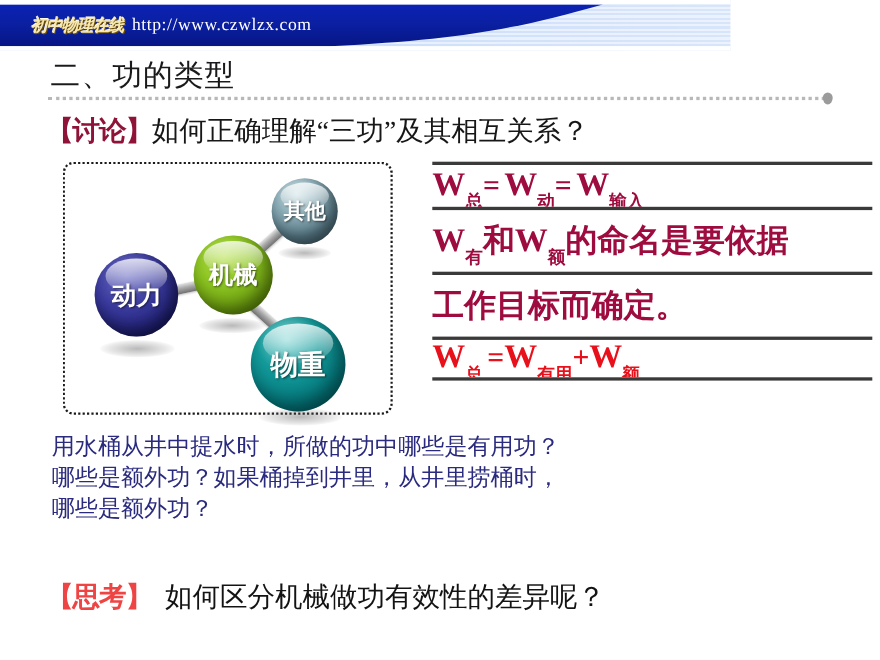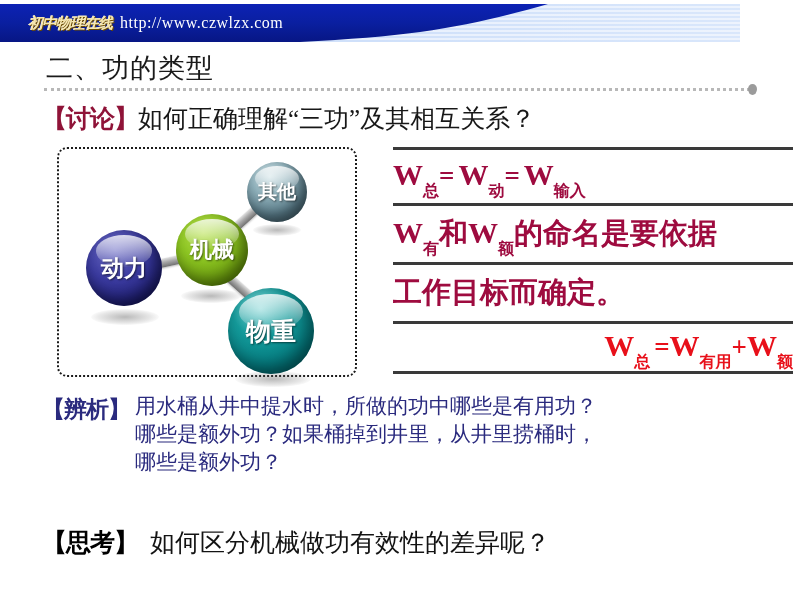--- a/index.html
+++ b/index.html
@@ -12,21 +12,21 @@
     background: #ffffff;
     font-family: "Liberation Sans", "DejaVu Sans", sans-serif;
     overflow: hidden;
     position: relative;
   }
 
   
   .banner {
     position: absolute;
     left: 0; top: 0;
-    width: 740px;
+    width: 664px;
     height: 46px;
     overflow: hidden;
     background: #ffffff;
   }
   .banner-stripes {
     position: absolute;
     left: 0; top: 0;
     width: 800px; height: 46px;
     background:
       repeating-linear-gradient(
@@ -228,24 +228,24 @@
     border-top: 3px solid #3a3a3a;
     margin: 0;
   }
   .frow {
     display: flex;
     align-items: center;
     white-space: nowrap;
     font-family: "Liberation Serif", "DejaVu Serif", serif;
     overflow: hidden;
   }
-  .frow-1 { height: 53px; }
+  .frow-1 { height: 38px; }
   .frow-2 { height: 56px; }
   .frow-3 { height: 56px; }
-  .frow-4 { height: 47px; justify-content: flex-end; }
+  .frow-4 { height: 34px; }
 
   .crimson { color: #9e0b3f; }
   .brightred { color: #e8101a; }
 
   .fml {
     font-weight: bold;
     letter-spacing: 0px;
   }
   .fml .big  { font-size: 30px; }
   .fml .sub  {
@@ -290,21 +290,21 @@
     left: 42px;
     top: 526px;
     display: flex;
     align-items: baseline;
     white-space: nowrap;
   }
   .sikao-tag {
     font-family: "Liberation Serif", "DejaVu Serif", serif;
     font-size: 25px;
     font-weight: bold;
-    color: #000000;
+    color: #ef4444;
     letter-spacing: -1px;
   }
   .sikao-body {
     margin-left: 12px;
     font-family: "Liberation Serif", "DejaVu Serif", serif;
     font-size: 25px;
     color: #131313;
   }
 </style>
 </head>
@@ -393,21 +393,20 @@
   <div class="frow frow-4">
     <span class="fml brightred">
       <span class="big">W</span><span class="sub">总</span>&nbsp;<span class="eq">=</span><span class="big">W</span><span class="sub">有用</span><span class="eq">+</span><span class="big">W</span><span class="sub">额</span>
     </span>
   </div>
 
   <div class="frule"></div>
 </div>
 
 <div class="bianxi-block">
-  <div class="bianxi-tag">【辨析】</div>
   <div class="bianxi-body">
     <div>用水桶从井中提水时，所做的功中哪些是有用功？</div>
     <div>哪些是额外功？如果桶掉到井里，从井里捞桶时，</div>
     <div>哪些是额外功？</div>
   </div>
 </div>
 
 <div class="sikao-block">
   <span class="sikao-tag">【思考】</span>
   <span class="sikao-body">如何区分机械做功有效性的差异呢？</span>

